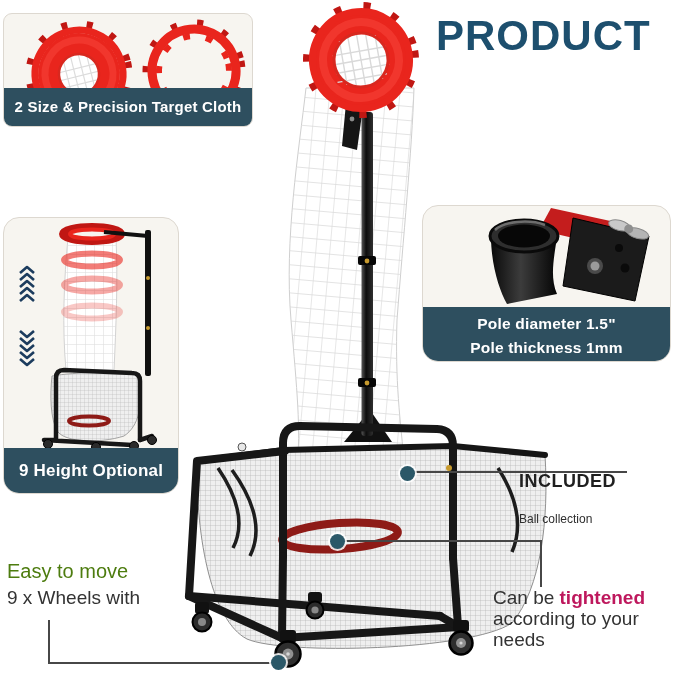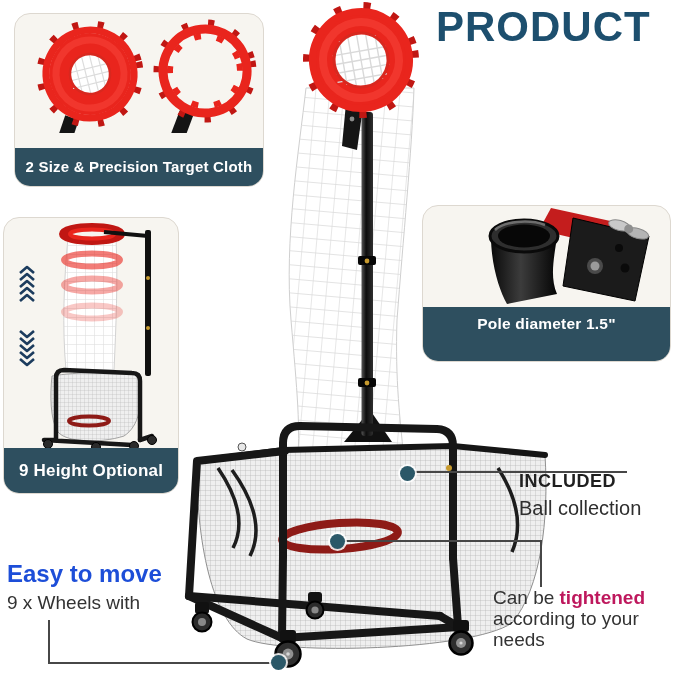--- a/index.html
+++ b/index.html
@@ -4,39 +4,39 @@
 <style>
   html,body{margin:0;padding:0;}
   body{font-family:"Liberation Sans",sans-serif;background:#fff;}
   .stage{position:relative;width:679px;height:675px;background:#ffffff;overflow:hidden;}
 
   
   .card{position:absolute;background:#f7f5f0;border:1px solid #ddd8d0;border-radius:16px;overflow:hidden;box-sizing:border-box;z-index:3;}
   .card .photo{position:absolute;left:0;top:0;right:0;}
   .badge{position:absolute;left:0;right:0;bottom:0;background:#2e4f5f;color:#fff;
          font-weight:bold;text-align:center;letter-spacing:.2px;}
-  .card-rings{left:14px;top:13px;width:250px;height:174px;}
+  .card-rings{left:3px;top:13px;width:250px;height:114px;border-radius:9px;}
   .card-rings .badge{height:38px;line-height:38px;font-size:15px;}
   .card-height{left:3px;top:217px;width:176px;height:277px;padding-left:12px;}
   .card-height .badge{height:45px;line-height:45px;font-size:17px;}
   .card-pole{left:422px;top:205px;width:249px;height:157px;}
   .card-pole .badge{height:54px;font-size:15.5px;line-height:1.55;padding-top:5px;box-sizing:border-box;}
 
   
-  .title{position:absolute;left:436px;top:3px;color:#1d4f6e;font-weight:800;
+  .title{position:absolute;left:436px;top:12px;color:#1d4f6e;font-weight:800;
          font-size:42px;line-height:47px;letter-spacing:1px;z-index:3;}
   .subtitle{position:absolute;left:437px;top:108px;color:#2b2b2b;font-size:19px;letter-spacing:.4px;z-index:3;}
 
   
   .callout{position:absolute;z-index:4;color:#2e2e2e;}
   .co-ball{left:519px;top:431px;}
   .co-ball .t1{font-weight:bold;font-size:18px;color:#1f1f1f;letter-spacing:.5px;margin-top:40px;}
-  .co-ball .t2{font-size:20px;margin-top:5px;}
+  .co-ball .t2{font-size:12px;margin-top:20px;}
   .co-wheels{left:7px;top:560px;}
-  .co-wheels .t1{font-weight:bold;font-size:24px;color:#1d4ed8;margin-bottom:4px;}
+  .co-wheels .t1{font-weight:normal;font-size:20px;color:#4d7c0f;margin-bottom:4px;}
   .co-wheels .t2{font-size:19px;line-height:21px;color:#333;}
   .co-tighten{left:493px;top:587px;width:170px;}
   .co-tighten .l{font-size:19px;line-height:21px;color:#333;}
   .co-tighten b{color:#be185d;}
 
   .cline{position:absolute;background:#474747;z-index:4;}
   .dot{position:absolute;width:15px;height:15px;border-radius:50%;background:#2b5868;
        box-shadow:0 0 0 2px rgba(255,255,255,.85);z-index:5;}
 
   .product-svg{position:absolute;left:0;top:0;z-index:1;}
@@ -252,20 +252,21 @@
         <ellipse cx="10" cy="3" rx="11" ry="5" fill="#b5b5b5" stroke="#8a8a8a"></ellipse>
         <circle cx="0" cy="1" r="4.5" fill="#8f8f8f"></circle>
       </g>
       <path d="M68,30 C68,58 76,84 84,98 L134,88 C126,70 132,48 134,30 Z" fill="url(#cyl1)"></path>
       <ellipse cx="101" cy="30" rx="34" ry="16" fill="#2e2e2e" stroke="#0a0a0a" stroke-width="3"></ellipse>
       <ellipse cx="101" cy="30" rx="26" ry="11.5" fill="#070707"></ellipse>
       <path d="M72,24 A32,14 0 0 1 122,19" stroke="#6d6d6d" stroke-width="2.5" fill="none"></path>
     </svg>
     <div class="badge">
       <div>Pole diameter 1.5"</div>
+      <div>Pole thickness 1mm</div>
     </div>
   </div>
 
   <div class="callout co-ball">
     <div class="t1">INCLUDED</div>
     <div class="t2">Ball collection</div>
   </div>
   <div class="cline" style="left:406px;top:471px;width:221px;height:2px;"></div>
   <div class="dot" style="left:400px;top:466px;"></div>
 

